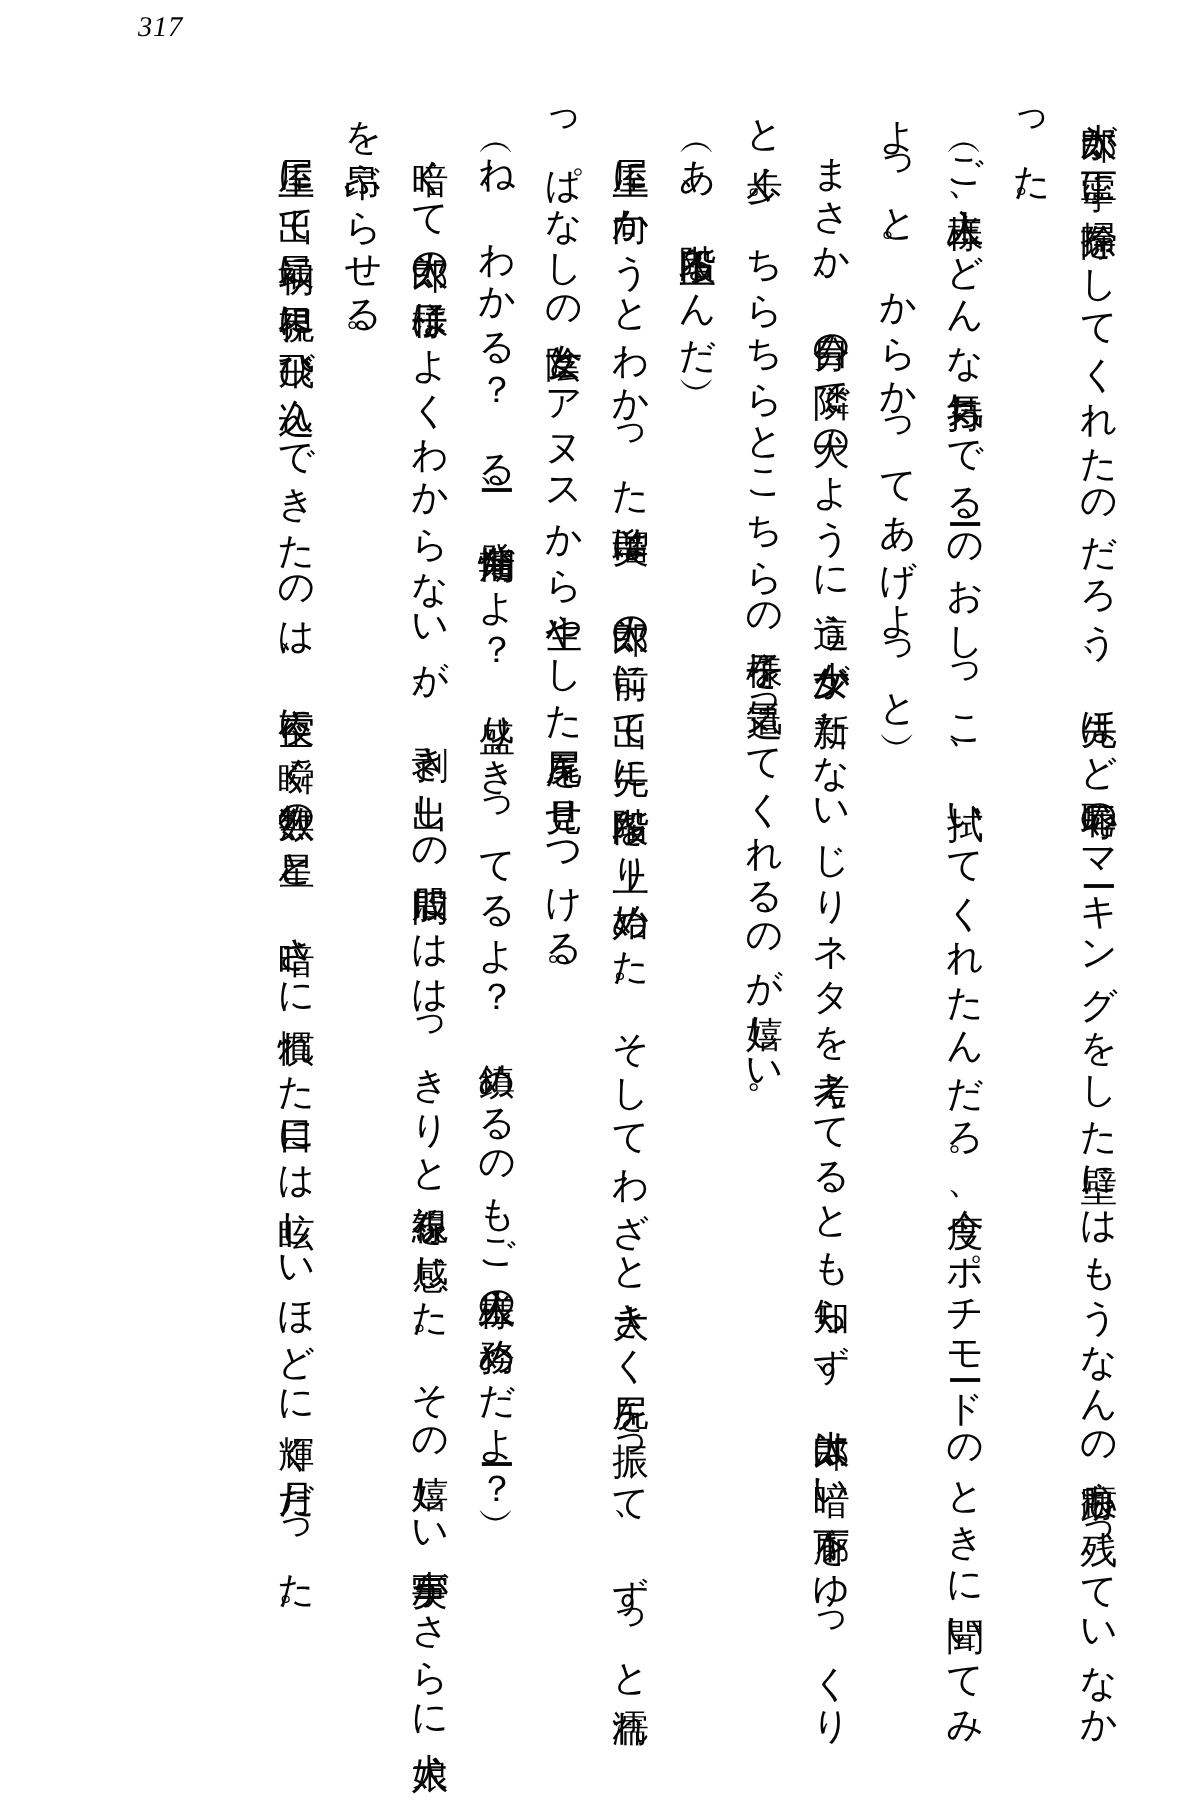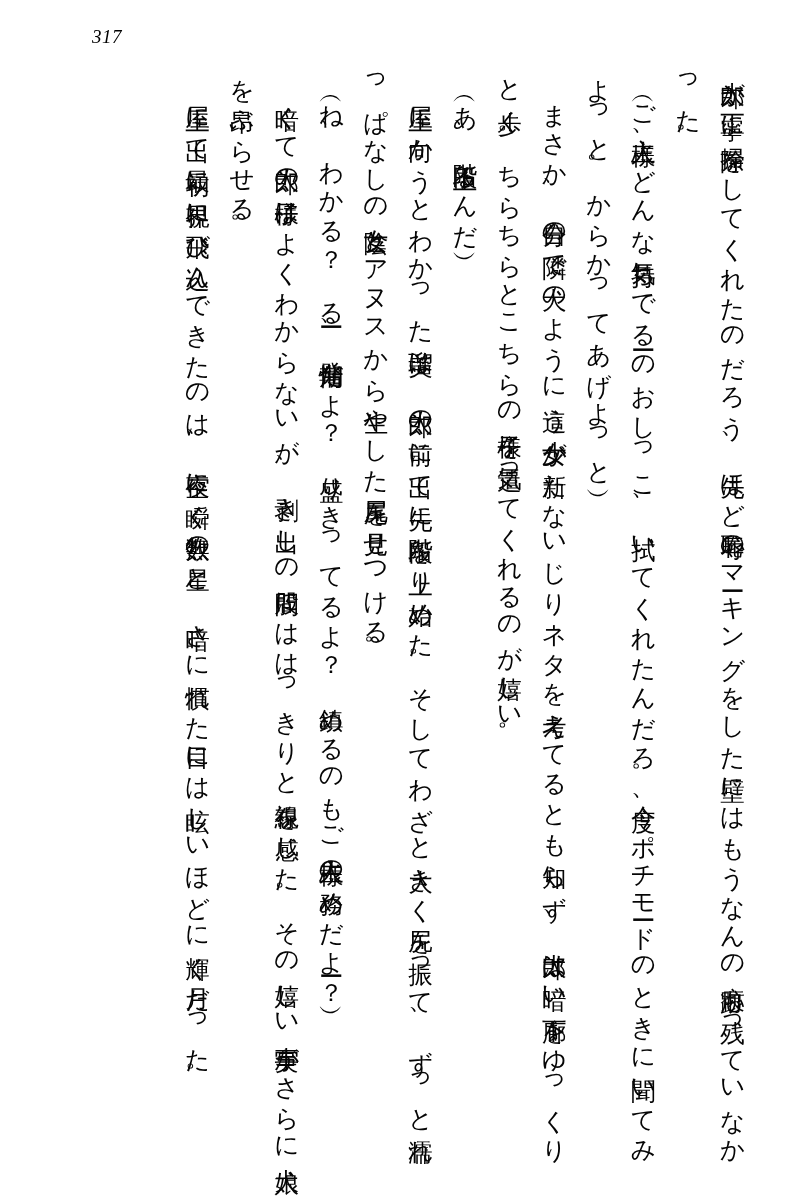--- a/index.html
+++ b/index.html
@@ -16,21 +16,21 @@
   }
   .page {
     position: relative;
     width: 800px;
     height: 1200px;
     background: #ffffff;
     box-sizing: border-box;
   }
   .page-number {
     position: absolute;
-    top: 26px;
+    top: 8px;
     left: 92px;
     font-family: "Liberation Serif", "DejaVu Serif", serif;
     font-style: italic;
     font-size: 19px;
     letter-spacing: 0.5px;
     color: #000000;
   }
   .body-text {
     position: absolute;
     top: 62px;

